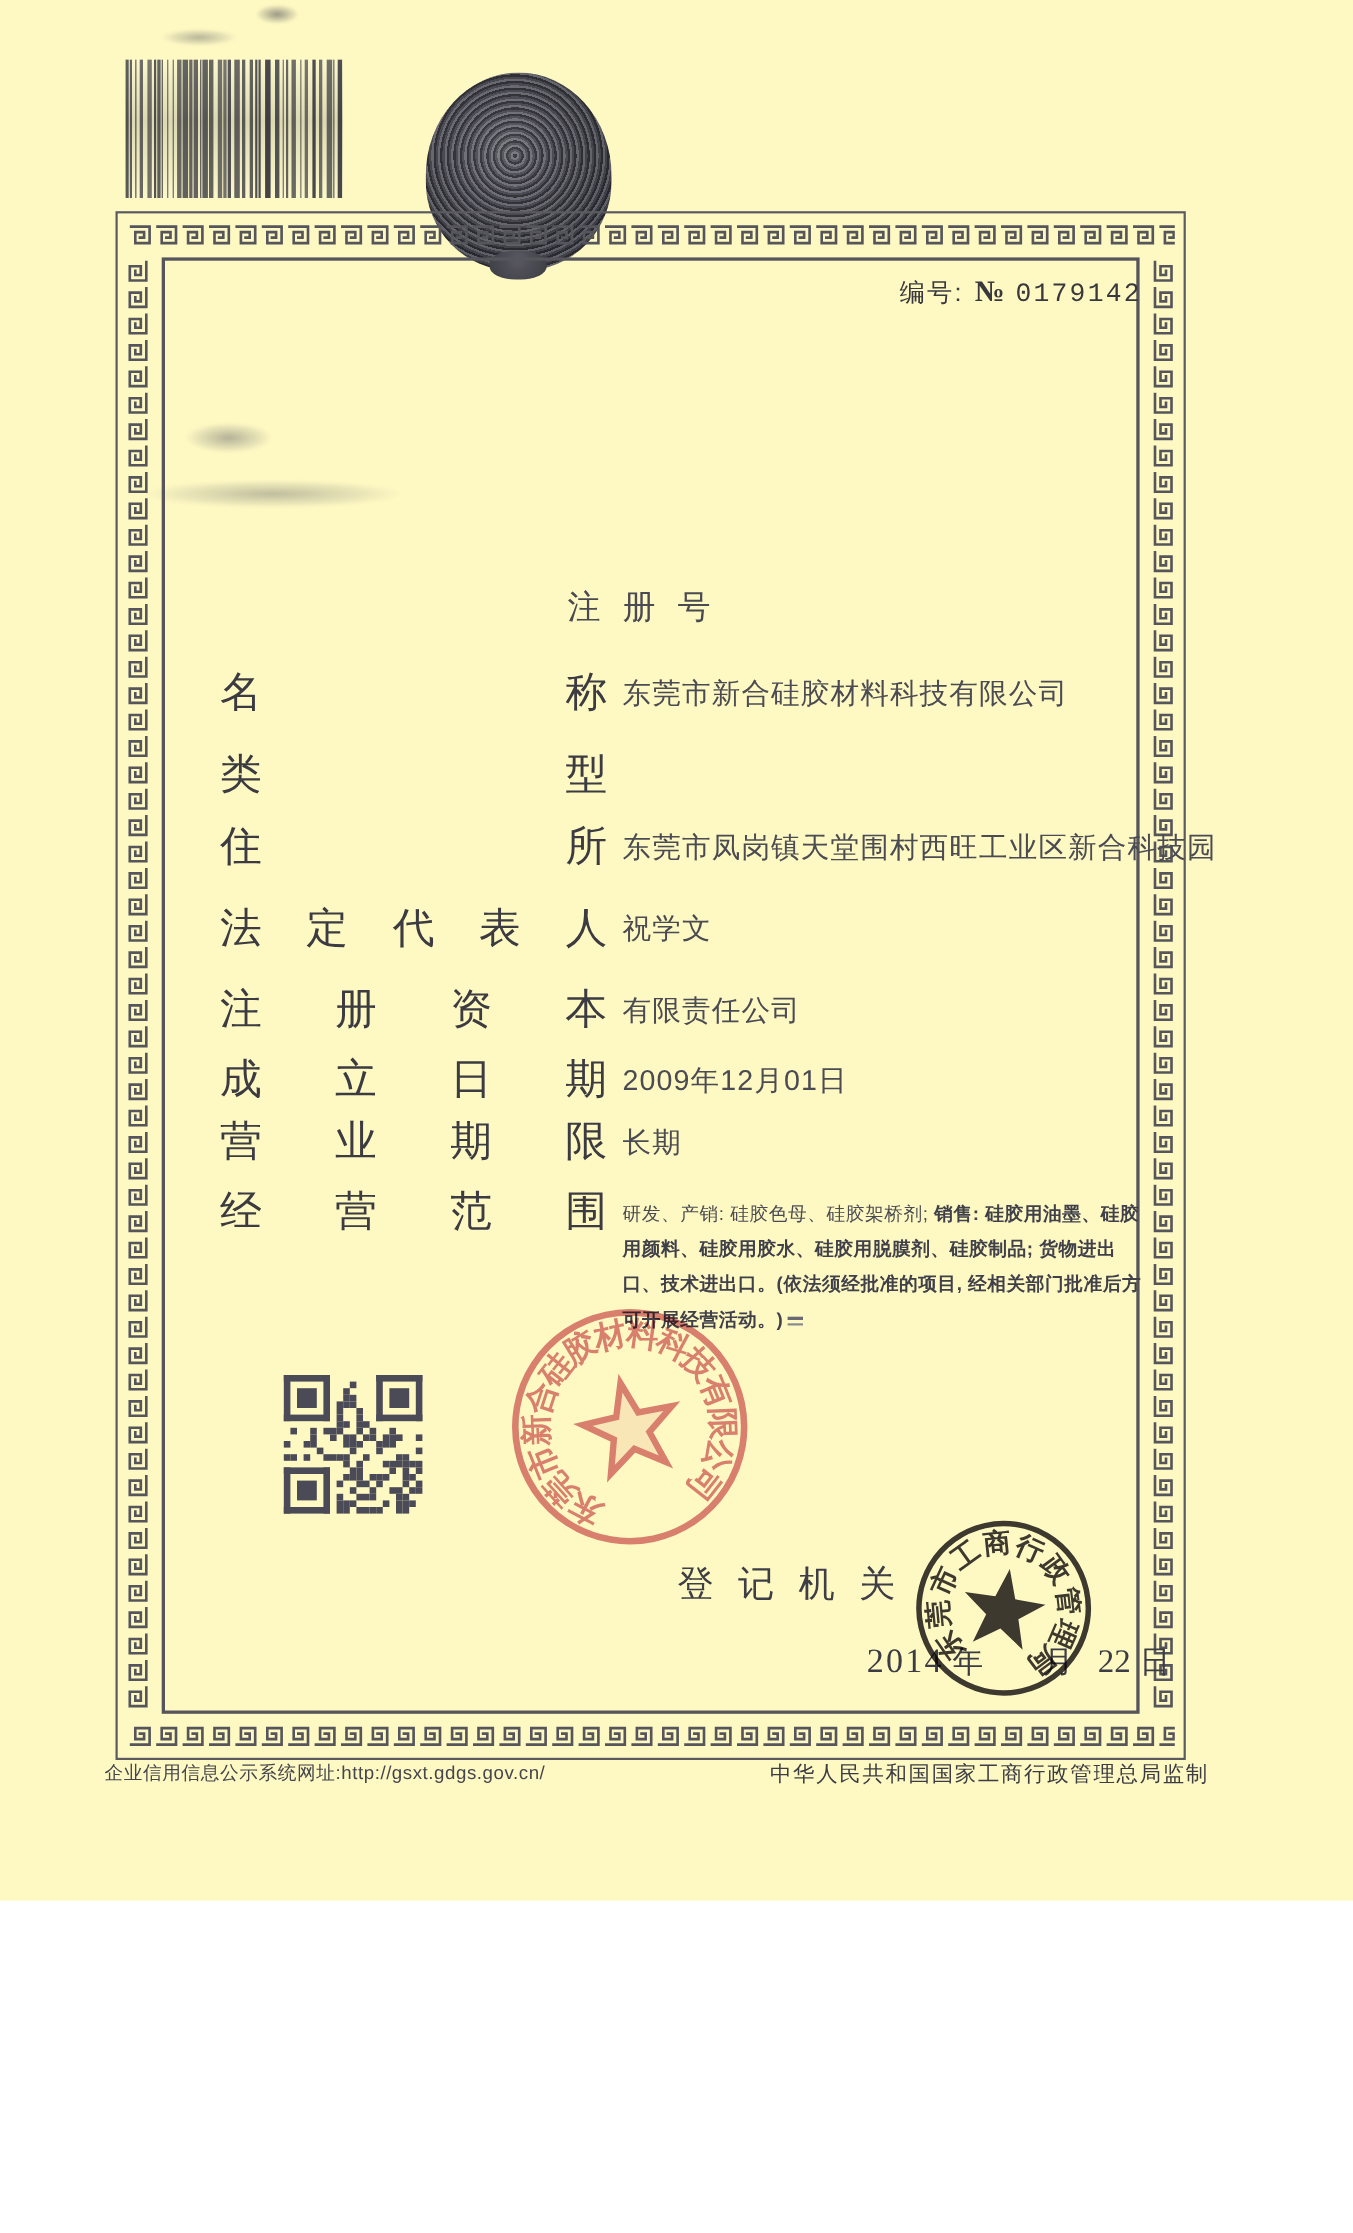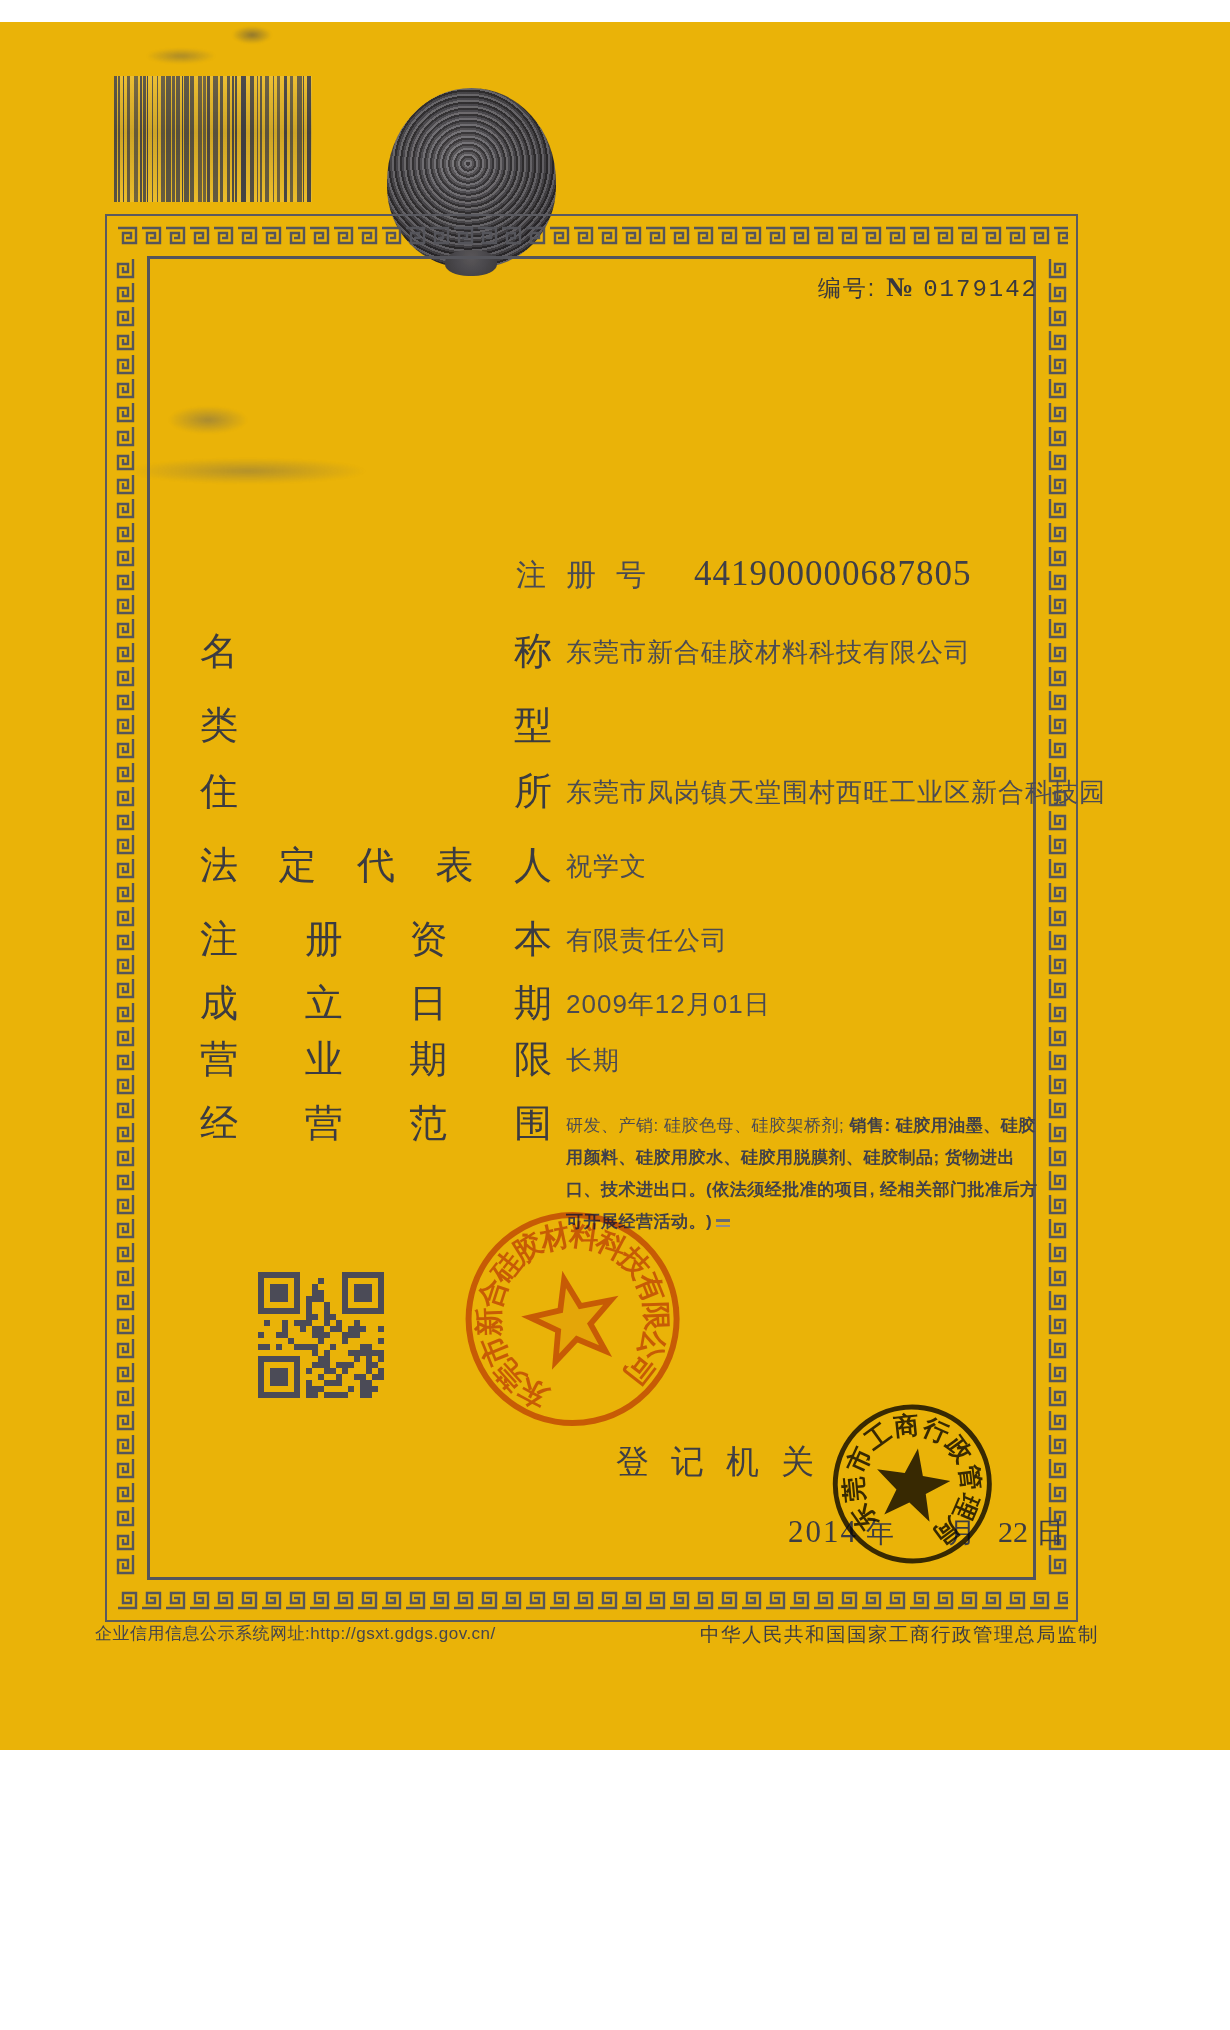--- a/index.html
+++ b/index.html
@@ -1,17 +1,17 @@
 <!DOCTYPE html>
 <html><head>
 <meta charset="utf-8">
 <style>
   * { margin:0; padding:0; box-sizing:border-box; }
   body { background:#ffffff; font-family:"Liberation Sans", sans-serif; }
-  #canvas { position:relative; width:1230px; height:1728px; background:#eab308; overflow:hidden; color:#3c3c42;margin-top:22px; }
+  #canvas { position:relative; width:1230px; height:1728px; background:#fef9c3; overflow:hidden; color:#3c3c42; }
 
   
   #barcode { position:absolute; left:114px; top:54px; width:198px; height:126px; overflow:hidden; filter:blur(.3px) contrast(.95); }
   #barcode .bar { position:absolute; top:0; bottom:0; background:#1d1d22; }
   #barcode .noise { position:absolute; inset:0; background:linear-gradient(180deg, rgba(255,255,255,.18), rgba(120,120,125,.25) 45%, rgba(255,255,255,.15)); mix-blend-mode:screen; }
 
   #emblem { position:absolute; left:387px; top:66px; width:169px; height:180px;
     background:
       repeating-radial-gradient(circle at 48% 42%, rgba(15,15,22,.5) 0 2px, rgba(150,150,160,.35) 2px 4px, rgba(60,60,70,.4) 4px 6px),
       radial-gradient(circle at 42% 38%, #6a6a74 0%, #4b4b55 38%, #3a3a44 68%, #474751 100%);
@@ -1093,21 +1093,20 @@
 
   <div id="serial">
     <span class="lab">编号:</span>
     <span class="mark">№</span>
     <span class="num">0179142</span>
   </div>
 
 
   <div id="regno">
     <span class="lab">注册号</span>
-    <span class="num">441900000687805</span>
   </div>
 
   <div id="fields">
       <div class="frow" style="top: 604px;">
         <div class="flabel">
           <span>名</span>
           <span>称</span>
         </div>
         <div class="fvalue">东莞市新合硅胶材料科技有限公司</div>
       </div>

